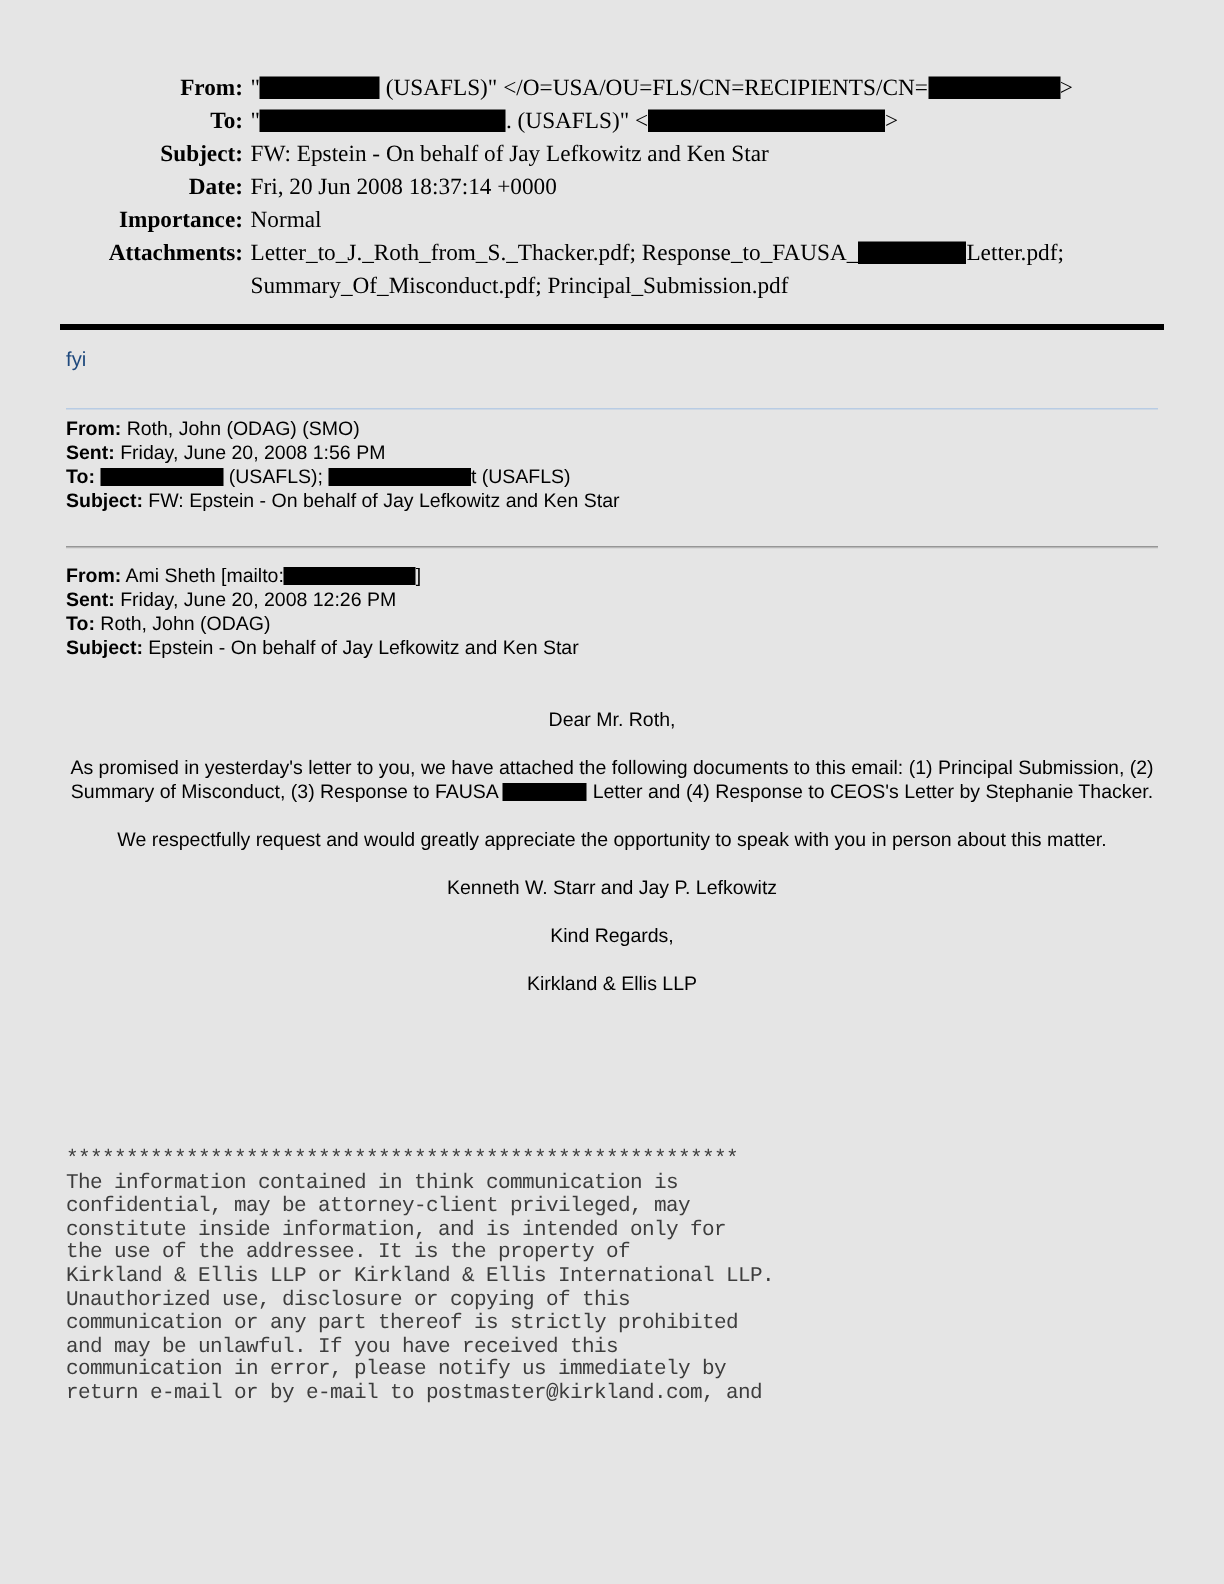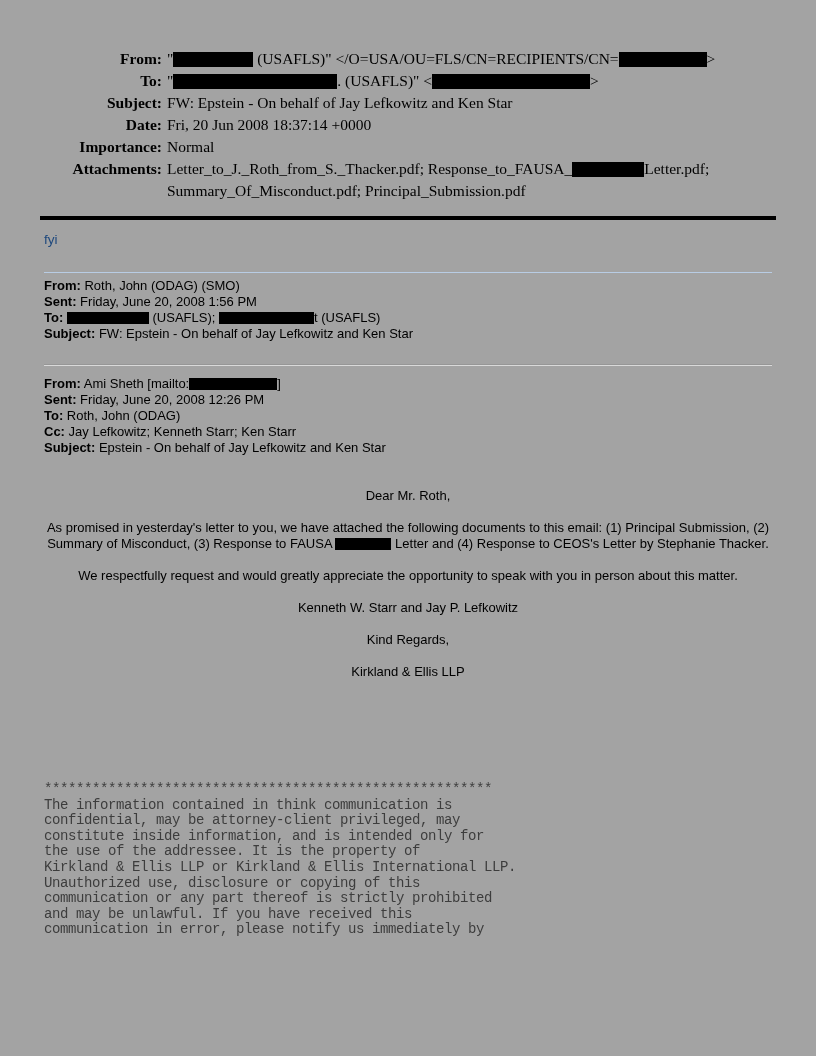--- a/index.html
+++ b/index.html
@@ -6,21 +6,21 @@
     --redaction:#000000;
     --fyi_blue:#1f497d;
     --note_blue:#2222e6;
     --divider_blue:#b8cce4;
     --divider_gray:#969696;
     --footer_text:#3d3d3d;
   }
   html,body{margin:0;padding:0;background:#ffffff;}
   .page{
     width:816px;height:1056px;box-sizing:border-box;
-    padding:48px 44px 0 44px;background:#a3a3a3;overflow:hidden;
+    padding:48px 44px 0 44px;background:#e5e5e5;overflow:hidden;
     font-family:"Liberation Sans",sans-serif;color:#000;
   }
   
   .mail-header{font-family:"Liberation Serif",serif;font-size:15.5px;line-height:22px;}
   .hrow{display:flex;}
   .hlabel{width:118px;flex:0 0 118px;text-align:right;font-weight:bold;padding-right:5px;}
   .hvalue{flex:1;}
   .redact{display:inline-block;background:var(--redaction);height:15px;vertical-align:-3px;}
   .redact.sm{height:12px;vertical-align:-2px;}
   
@@ -90,21 +90,20 @@
     <div class="frow"><b>Subject:</b><span> FW: Epstein - On behalf of Jay Lefkowitz and Ken Star</span></div>
   </div>
 
 
   <div class="hr-gray"></div>
 
   <div class="fwd fwd2 sans">
     <div class="frow"><b>From:</b><span> Ami Sheth [mailto:</span><span class="redact sm" style="width:88px"></span><span>]</span></div>
     <div class="frow"><b>Sent:</b><span> Friday, June 20, 2008 12:26 PM</span></div>
     <div class="frow"><b>To:</b><span> Roth, John (ODAG)</span></div>
-    <div class="frow"><b>Cc:</b><span> Jay Lefkowitz; Kenneth Starr; Ken Starr</span></div>
     <div class="frow"><b>Subject:</b><span> Epstein - On behalf of Jay Lefkowitz and Ken Star</span></div>
   </div>
 
   <div class="body-block sans">
     <p class="para">Dear Mr. Roth,</p>
     <p class="para"><span>As promised in yesterday's letter to you, we have attached the following documents to this email: (1) Principal Submission, (2) Summary of Misconduct, (3) Response to FAUSA </span><span class="redact sm" style="width:56px"></span><span> Letter and (4) Response to CEOS's Letter by Stephanie Thacker.</span></p>
     <p class="para">We respectfully request and would greatly appreciate the opportunity to speak with you in person about this matter.</p>
     <p class="para sig">Kenneth W. Starr and Jay P. Lefkowitz</p>
     <p class="para">Kind Regards,</p>
     <p class="para sig">Kirkland &amp; Ellis LLP</p>
@@ -114,15 +113,16 @@
     <div>********************************************************</div>
     <div>The information contained in think communication is</div>
     <div>confidential, may be attorney-client privileged, may</div>
     <div>constitute inside information, and is intended only for</div>
     <div>the use of the addressee. It is the property of</div>
     <div>Kirkland &amp; Ellis LLP or Kirkland &amp; Ellis International LLP.</div>
     <div>Unauthorized use, disclosure or copying of this</div>
     <div>communication or any part thereof is strictly prohibited</div>
     <div>and may be unlawful. If you have received this</div>
     <div>communication in error, please notify us immediately by</div>
+    <div>return e-mail or by e-mail to postmaster@kirkland.com, and</div>
   </div>
 
 </div>
 
 </body></html>

